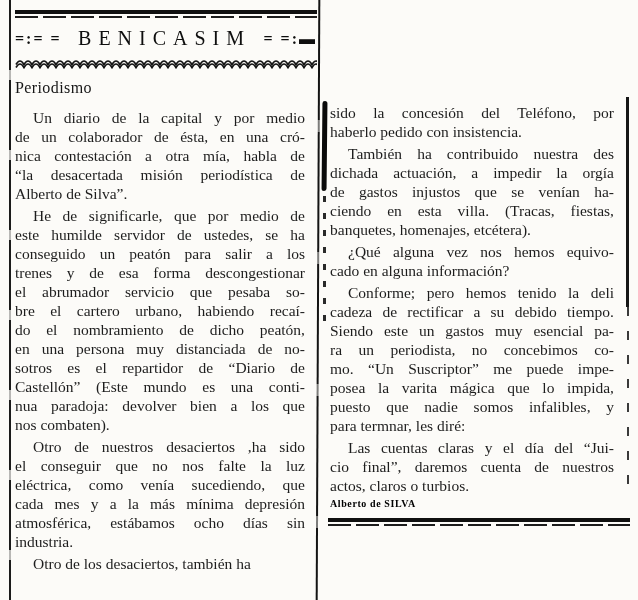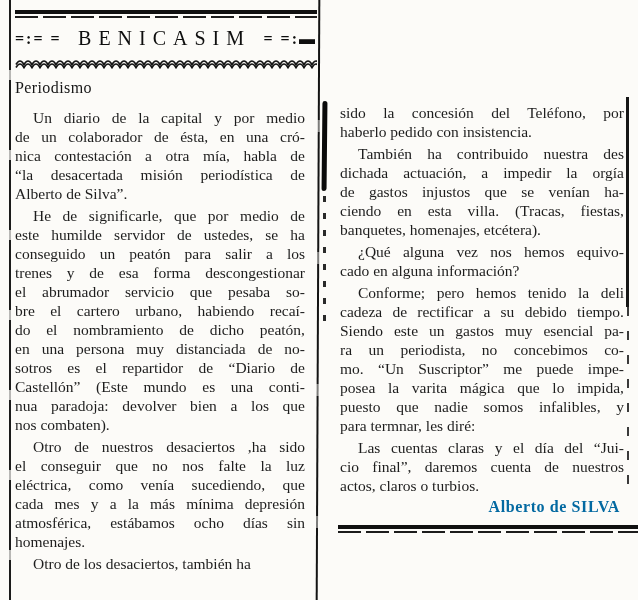--- a/index.html
+++ b/index.html
@@ -33,40 +33,40 @@
     background:repeating-linear-gradient(180deg,#3a3a3a 0 9px,rgba(58,58,58,0) 9px 24px);
   }
   .rule-heavy { height:4px; background:#101010; }
   .rule-broken {
     height:2px; margin-top:2px;
     background:repeating-linear-gradient(90deg,#1c1c1c 0 23px,rgba(28,28,28,0) 23px 28px);
   }
   
   .col { position:absolute; }
   .col.left  { left:15px;  top:10px; width:302px; }
-  .col.right { left:340px; top:103px; width:296px; }
+  .col.right { left:330px; top:103px; width:296px; }
   
   .title-row {
     display:flex; justify-content:space-between; align-items:center;
     margin-top:9px; color:#0e0e0e;
   }
   .title-row .title { font-weight:400; font-size:20px; letter-spacing:7px; padding-left:4px; }
   .title-row .deco  { font-weight:700; font-size:16px; letter-spacing:2px; white-space:nowrap; }
   .wave { display:block; margin-top:7px; }
   .kicker { margin-top:9px; font-size:16px; letter-spacing:.4px; color:#161616; }
   
   .coltext { margin-top:11px; font-size:15.5px; line-height:19px; color:#1d1d1d; }
   .col.right .coltext { margin-top:0; }
   .para { margin:0 12px 3px 0; }
   .para.indent .tline:first-child { text-indent:18px; }
   .tline { text-align:justify; text-align-last:justify; }
   .tline.pend { text-align-last:left; }
   .signature {
-    margin-top:3px; padding-right:16px; text-align:right;
-    font-weight:700; font-size:16px; letter-spacing:.6px; color:#0369a1;
+    margin-top:3px; padding-right:16px; 
+    font-weight:700; font-size:10px; letter-spacing:.6px; color:#000000;
   }
   .rule-heavy.bottom { margin-top:9px; margin-left:-2px; width:302px; }
   .rule-broken.bottom2 { margin-left:-2px; width:302px; }
 </style>
 </head>
 <body>
 
 <div class="page">
 
   <div class="border-left"></div>
@@ -112,21 +112,21 @@
           <div class="tline">Castellón” (Este mundo es una conti-</div>
           <div class="tline">nua paradoja: devolver bien a los que</div>
           <div class="tline pend">nos combaten).</div>
         </div>
         <div class="para indent">
           <div class="tline">Otro de nuestros desaciertos ,ha sido</div>
           <div class="tline">el conseguir que no nos falte la luz</div>
           <div class="tline">eléctrica, como venía sucediendo, que</div>
           <div class="tline">cada mes y a la más mínima depresión</div>
           <div class="tline">atmosférica, estábamos ocho días sin</div>
-          <div class="tline pend">homenajes.</div>
+          <div class="tline pend">industria.</div>
         </div>
         <div class="para indent">
           <div class="tline pend">Otro de los desaciertos, también ha</div>
         </div>
       </div>
   </div>
 
   <div class="col right">
     <div class="coltext">
         <div class="para">

